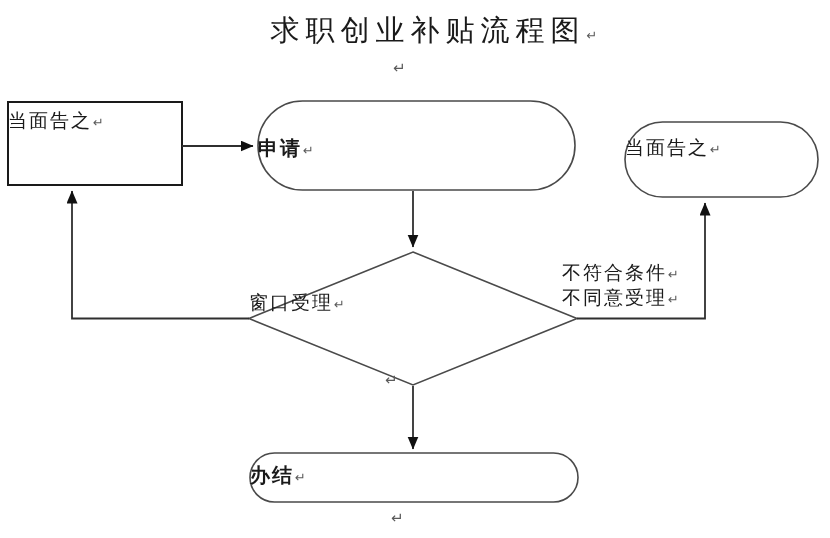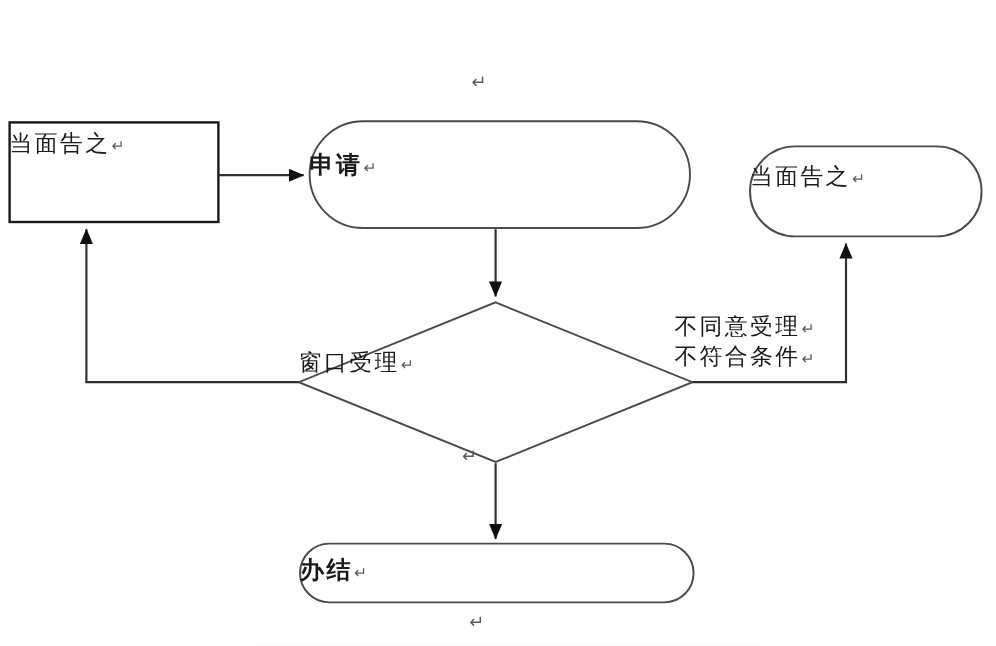--- a/index.html
+++ b/index.html
@@ -81,43 +81,46 @@
     <polygon class="shape" points="413,252 577,318.5 413,385 249,318.5"></polygon>
     <rect class="shape" x="250" y="453" width="328" height="49" rx="24.5" ry="24.5"></rect>
 
     <path class="edge" d="M182,146 L253,146" marker-end="url(#arrowhead)"></path>
     <path class="edge" d="M413,191 L413,247" marker-end="url(#arrowhead)"></path>
     <path class="edge" d="M249,318.5 L72,318.5 L72,191" marker-end="url(#arrowhead)"></path>
     <path class="edge" d="M577,318.5 L705,318.5 L705,203" marker-end="url(#arrowhead)"></path>
     <path class="edge" d="M413,386 L413,449" marker-end="url(#arrowhead)"></path>
   </svg>
 
+  <div class="page-title">
+    <span>求职创业补贴流程图</span><span class="crlf">↵</span>
+  </div>
   <div class="mark-float" style="left:393px; top:59px;">↵</div>
 
   <div class="txt" style="left:8px; top:109px; width:174px;">
     <span>当面告之</span><span class="crlf">↵</span>
   </div>
 
-  <div class="txt lh26" style="left:258px; top:124px; width:317px;">
+  <div class="txt lh26" style="left:258px; top:135px; width:317px;">
     <span class="node-label-line"><span class="bold">申请</span><span class="crlf">↵</span></span>
   </div>
 
   <div class="txt" style="left:625px; top:136px; width:193px;">
     <span>当面告之</span><span class="crlf">↵</span>
   </div>
 
   <div class="txt lh27" style="left:249px; top:289px; width:328px;">
     <span class="node-label-line"><span>窗口受理</span><span class="crlf">↵</span></span>
   </div>
   <div class="mark-float" style="left:385px; top:371px;">↵</div>
 
   <div class="txt" style="left:250px; top:464px; width:382px;">
     <span class="bold">办结</span><span class="crlf">↵</span>
   </div>
   <div class="mark-float" style="left:391px; top:509px;">↵</div>
 
 
   <div class="txt" style="left:562px; top:261px; width:165px;">
+    <span class="node-label-line"><span>不符合条件</span><span class="crlf">↵</span></span>
     <span class="node-label-line"><span>不同意受理</span><span class="crlf">↵</span></span>
-    <span class="node-label-line"><span>不符合条件</span><span class="crlf">↵</span></span>
   </div>
 
 </div>
 
 </body></html>

